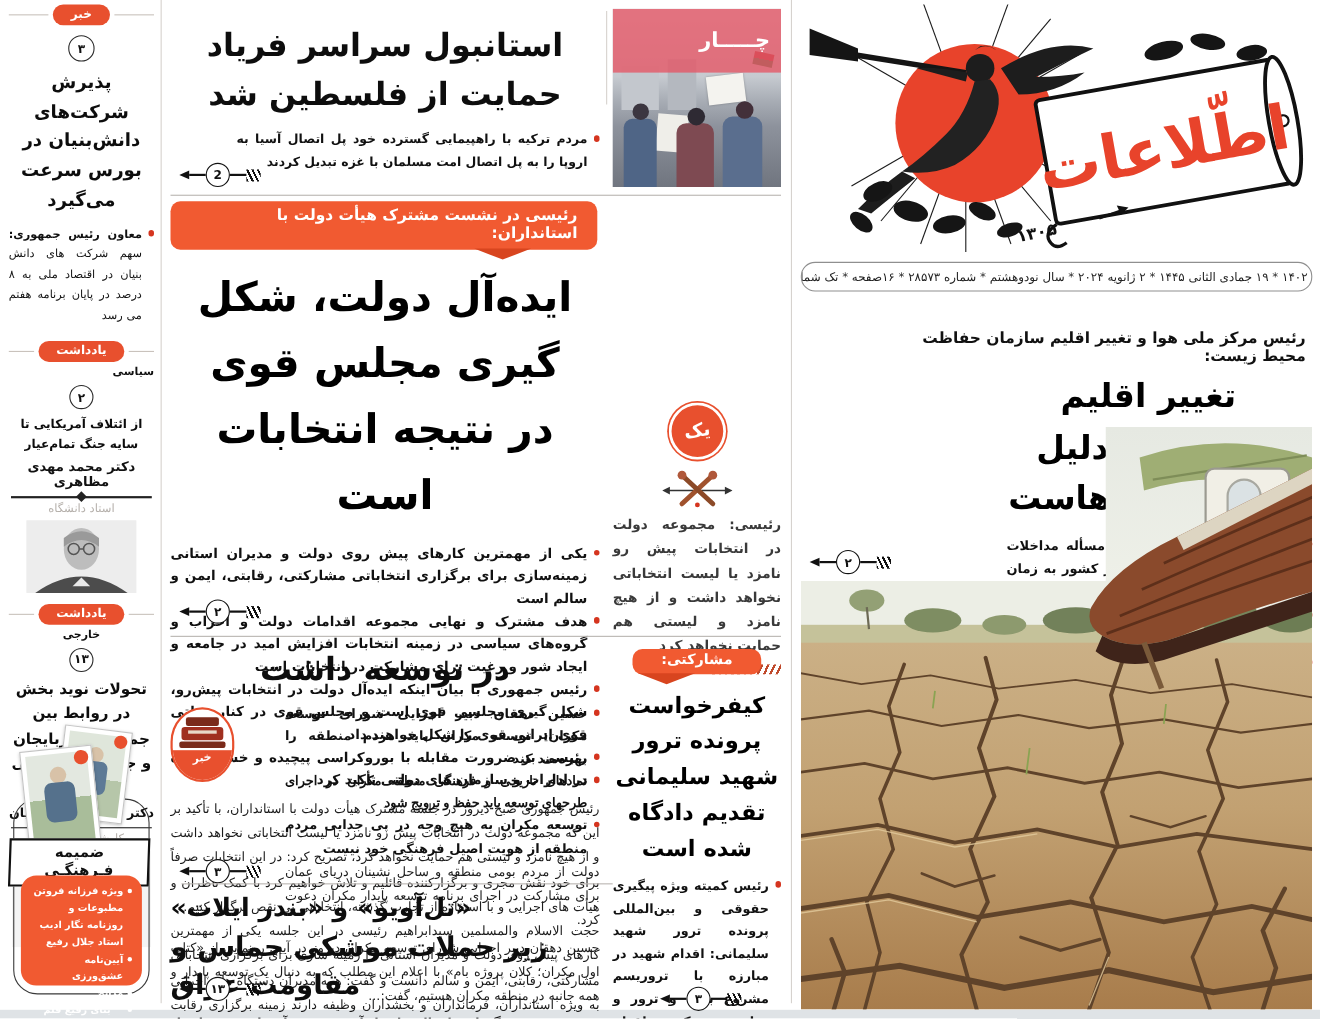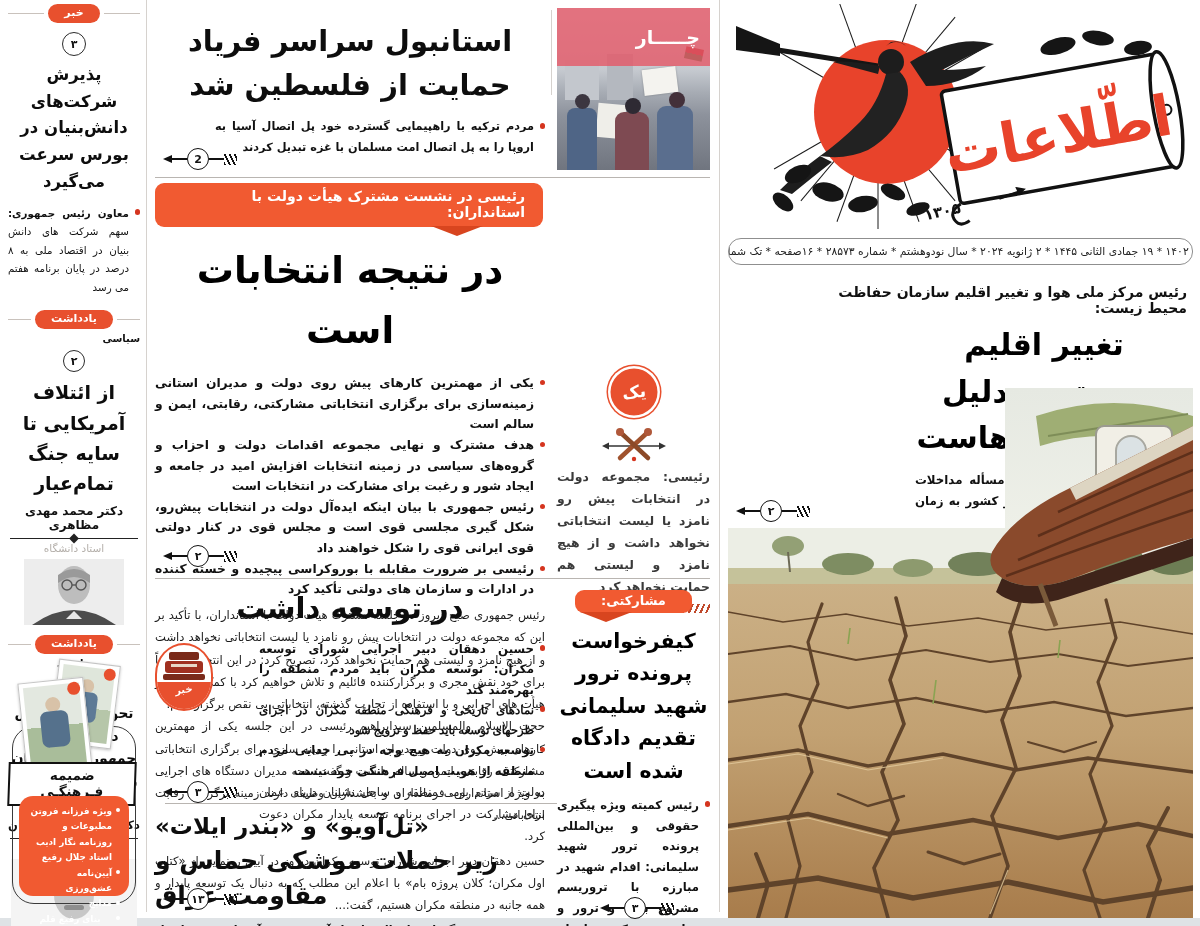--- a/index.html
+++ b/index.html
@@ -65,21 +65,21 @@
   <div class="headline" data-name="sidebar-news-headline" style="font-size:16.5px; line-height:1.62; text-align:center; margin-top:6px; font-weight:700;">پذیرش شرکت‌های دانش‌بنیان در بورس سرعت می‌گیرد</div>
   <div class="bl" data-name="sidebar-news-bullet" style="font-size:10.3px; line-height:1.8; margin-top:8px;">
     <b data-name="news-bullet-lead">معاون رئیس جمهوری:</b><span data-name="news-bullet-rest"> سهم شرکت های دانش بنیان در اقتصاد ملی به ۸ درصد در پایان برنامه هفتم می رسد</span>
   </div>
 
   <div class="srow" data-name="sidebar-note1-badge-row" style="margin-top:14px;">
     <span class="spill" data-name="note1-badge">یادداشت</span>
   </div>
   <div data-name="note1-section" style="text-align:right; font-size:10px; font-weight:700; margin-top:4px;">سیاسی</div>
   <div class="numcirc" data-name="note1-page-number" style="margin-top:6px; width:22px; height:22px;">۲</div>
-  <div class="headline" data-name="note1-headline" style="font-size:19px; line-height:1.6; text-align:center; margin-top:5px;">از ائتلاف آمریکایی تا سایه جنگ تمام‌عیار</div>
+  <div class="headline" data-name="note1-headline" style="font-size:11px; line-height:1.6; text-align:center; margin-top:5px;">از ائتلاف آمریکایی تا سایه جنگ تمام‌عیار</div>
   <div data-name="note1-author" style="text-align:center; font-size:12px; font-weight:700; margin-top:5px;">دکتر محمد مهدی مظاهری</div>
   <div class="divider-diamond" data-name="note1-divider" style="margin:6px 2px 3px;"></div>
   <div class="graylabel" data-name="note1-role">استاد دانشگاه</div>
   <div class="portrait" data-name="note1-portrait" style="width:100px; height:66px; margin:5px auto 0;">
     <svg width="100" height="66" viewBox="0 0 100 66">
       <rect width="100" height="66" fill="#ededed"></rect>
       <path d="M8,66 Q50,36 92,66 Z" fill="#4c4c4c"></path>
       <ellipse cx="50" cy="26" rx="16" ry="19" fill="#bdbdbd"></ellipse>
       <path d="M34,16 Q50,4 66,16 L66,24 Q50,12 34,24 Z" fill="#9a9a9a"></path>
       <circle cx="43" cy="26" r="5" fill="none" stroke="#555" stroke-width="1.4"></circle>
@@ -169,20 +169,21 @@
   <div class="abs" data-name="photo-watermark-banner" style="left:0; top:0; width:153px; height:58px; background:rgba(230,85,100,.78); display:flex; align-items:center;">
     <span data-name="photo-watermark-text" style="color:#fff; font-weight:700; font-size:19px; padding-right:10px; letter-spacing:1px;">چـــــار</span>
   </div>
 </div>
 
 <div class="hline" data-name="rule-under-istanbul" style="left:155px; top:177px; width:555px;"></div>
 
 <div class="abs" data-name="main-article" style="left:155px; top:183px; width:390px; height:392px;">
   <div class="ribbon" data-name="main-kicker-badge" style="font-size:14px; margin-right:2px;">رئیسی در نشست مشترک هیأت دولت با استانداران:</div>
   <div class="black900" data-name="main-headline" style="font-size:37px; line-height:1.62; text-align:center; margin-top:14px;">
+    <div data-name="main-headline-line1">ایده‌آل دولت، شکل گیری مجلس قوی</div>
     <div data-name="main-headline-line2">در نتیجه انتخابات است</div>
   </div>
   <div style="margin-top:12px;">
     <div class="bl" data-name="main-bullet" style="font-size:12.3px; line-height:1.68; font-weight:700;">یکی از مهمترین کارهای پیش روی دولت و مدیران استانی زمینه‌سازی برای برگزاری انتخاباتی مشارکتی، رقابتی، ایمن و سالم است</div>
     <div class="bl" data-name="main-bullet" style="font-size:12.3px; line-height:1.68; font-weight:700;">هدف مشترک و نهایی مجموعه اقدامات دولت و احزاب و گروه‌های سیاسی در زمینه انتخابات افزایش امید در جامعه و ایجاد شور و رغبت برای مشارکت در انتخابات است</div>
     <div class="bl" data-name="main-bullet" style="font-size:12.3px; line-height:1.68; font-weight:700;">رئیس جمهوری با بیان اینکه ایده‌آل دولت در انتخابات پیش‌رو، شکل گیری مجلسی قوی است و مجلس قوی در کنار دولتی قوی ایرانی قوی را شکل خواهند داد</div>
     <div class="bl" data-name="main-bullet" style="font-size:12.3px; line-height:1.68; font-weight:700;">رئیسی بر ضرورت مقابله با بوروکراسی پیچیده و خسته کننده در ادارات و سازمان های دولتی تأکید کرد</div>
   </div>
   <div class="bodytxt" data-name="main-body-paragraph" style="margin-top:4px;">رئیس جمهوری صبح دیروز در جلسه مشترک هیأت دولت با استانداران، با تأکید بر این که مجموعه دولت در انتخابات پیش رو نامزد یا لیست انتخاباتی نخواهد داشت و از هیچ نامزد و لیستی هم حمایت نخواهد کرد، تصریح کرد: در این انتخابات صرفاً برای خود نقش مجری و برگزارکننده قائلیم و تلاش خواهیم کرد با کمک ناظران و هیأت های اجرایی و با استفاده از تجارب گذشته، انتخاباتی بی نقص برگزار کنیم.</div>
   <div class="bodytxt" data-name="main-body-paragraph">حجت الاسلام والمسلمین سیدابراهیم رئیسی در این جلسه یکی از مهمترین کارهای پیش روی دولت و مدیران استانی را زمینه سازی برای برگزاری انتخاباتی مشارکتی، رقابتی، ایمن و سالم دانست و گفت: همه مدیران دستگاه های اجرایی به ویژه استانداران، فرمانداران و بخشداران وظیفه دارند زمینه برگزاری رقابت انتخاباتی...</div>
@@ -347,21 +348,21 @@
       <line x1="272" y1="199" x2="296" y2="196" stroke="#111" stroke-width="2.5"></line>
       <polygon points="300,195 290,191 292,200" fill="#111"></polygon>
     </g>
   </svg>
 </div>
 
 <div class="abs" data-name="dateline-box" style="left:728px; top:238px; width:465px; height:27px; border:1px solid #8f8f8f; border-radius:13px; display:flex; align-items:center; justify-content:center; overflow:hidden;">
   <span data-name="dateline-text" style="font-size:10.8px; color:#222; white-space:nowrap;">سه‌شنبه ۱۲ دی ۱۴۰۲ * ۱۹ جمادی الثانی ۱۴۴۵ * ۲ ژانویه ۲۰۲۴ * سال نودوهشتم * شماره ۲۸۵۷۳ * ۱۶صفحه * تک شماره ۷۰۰۰ تومان</span>
 </div>
 
-<div class="abs" data-name="climate-article" style="left:728px; top:284px; width:465px; height:240px;">
+<div class="abs" data-name="climate-article" style="left:728px; top:300px; width:465px; height:240px;">
   <div data-name="climate-kicker" style="font-size:14px; font-weight:700; text-align:right; padding-right:6px; padding-left:96px; direction:rtl;">رئیس مرکز ملی هوا و تغییر اقلیم سازمان حفاظت محیط زیست:</div>
   <div class="black900" data-name="climate-headline" style="font-size:30px; line-height:1.55; text-align:center; width:290px; margin-right:4px; margin-top:6px;">
     <div data-name="climate-headline-line1">تغییر اقلیم مهمترین دلیل</div>
     <div data-name="climate-headline-line2">کم بارشی هاست</div>
   </div>
   <div style="width:278px; margin-top:8px;">
     <div class="bl" data-name="climate-bullet" style="font-size:11.8px; line-height:1.82; font-weight:700;">داریوش گلعلی زاده: بررسی مسأله مداخلات منطقه‌ای در میزان بارش‌ها در کشور به زمان و کارشناسی بیشتری نیاز دارد</div>
     <div class="bl" data-name="climate-bullet" style="font-size:11.8px; line-height:1.82; font-weight:700;">میانگین بارش در کشورهای دیگر منطقه نیز کاهش یافته است</div>
     <div class="bl" data-name="climate-bullet" style="font-size:11.8px; line-height:1.82; font-weight:700;">استفاده از ظرفیت همه دستگاه‌های اجرایی در بارورسازی ابرها ضروری است</div>
   </div>

